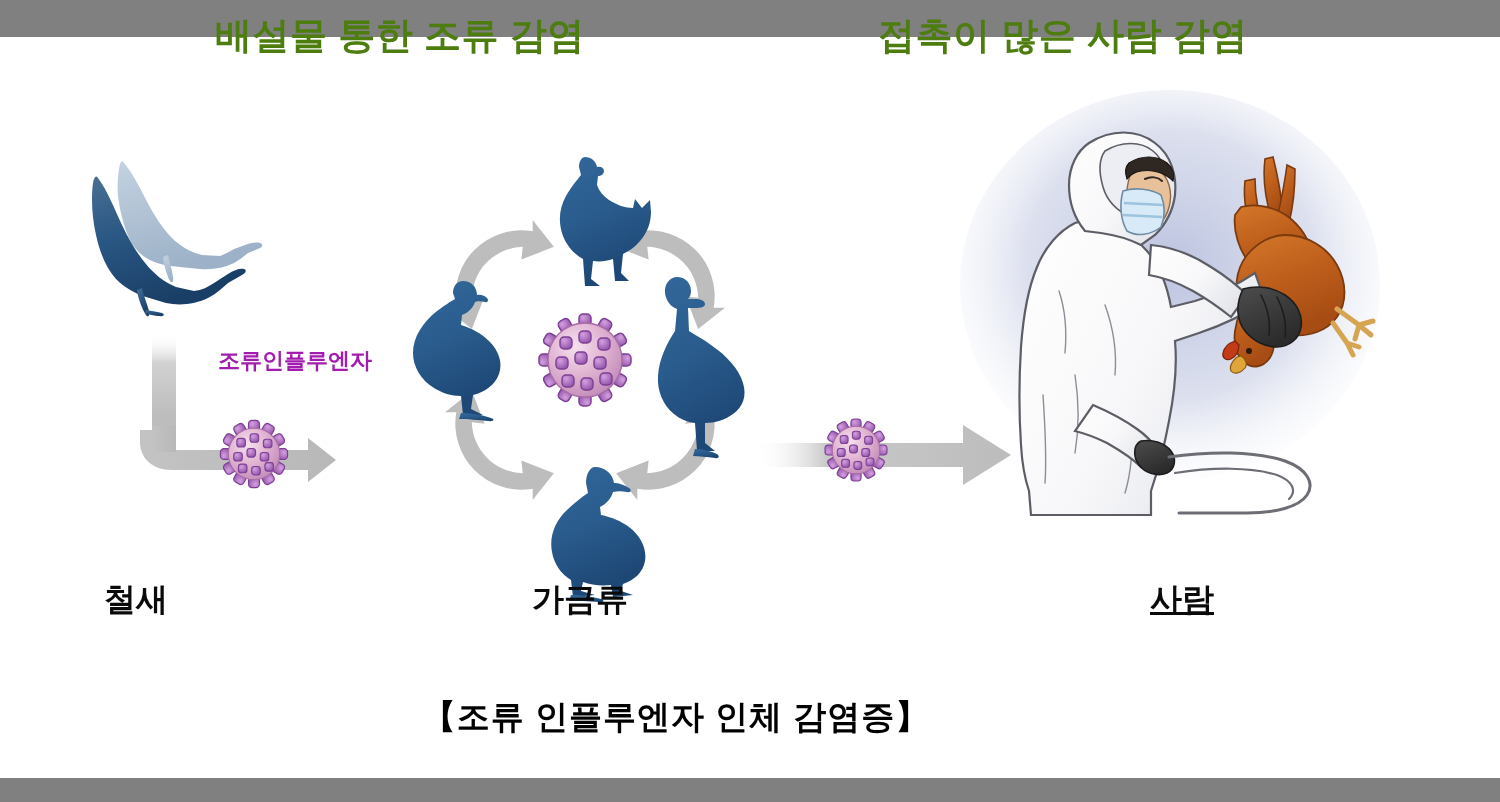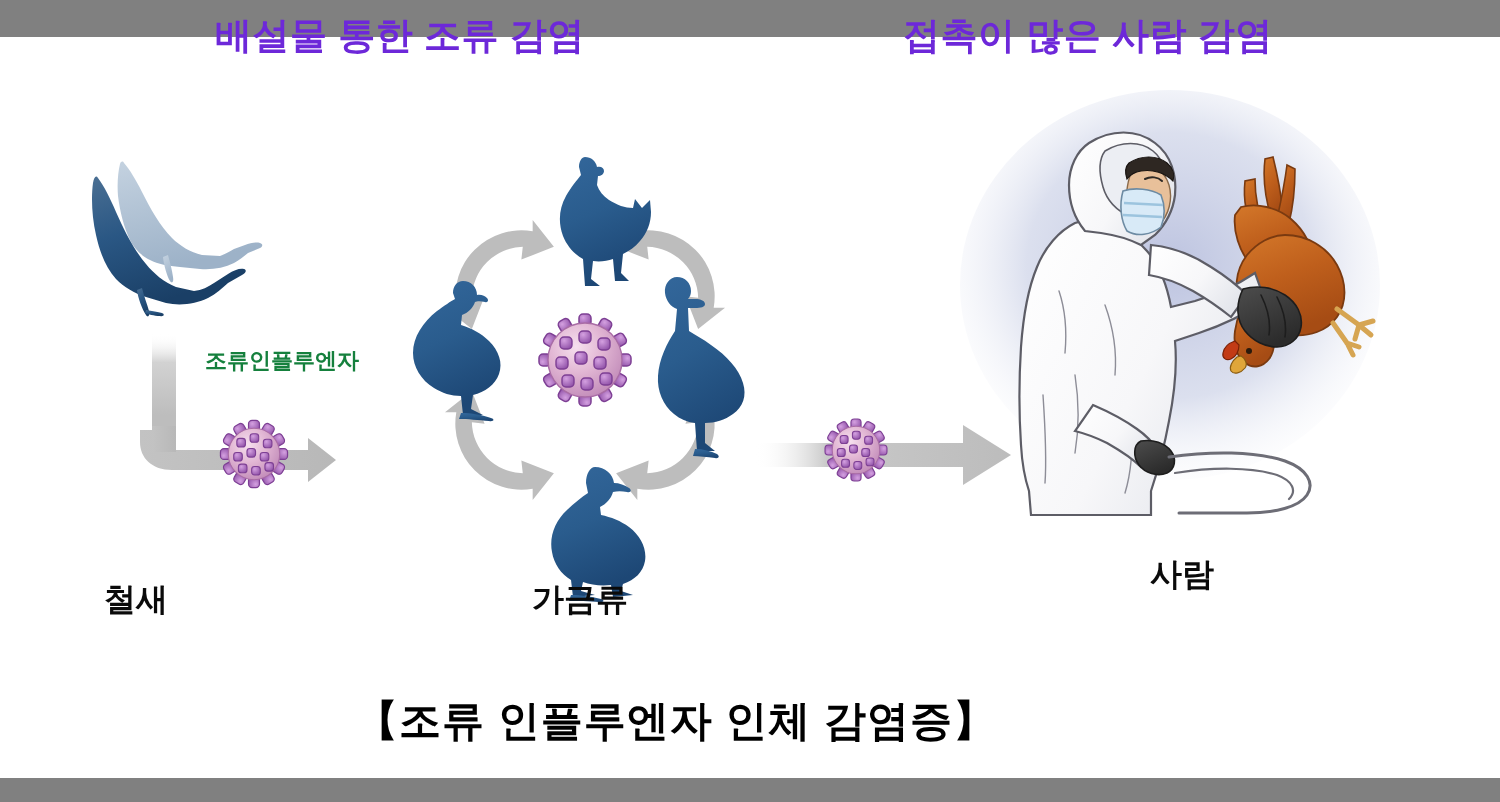--- a/index.html
+++ b/index.html
@@ -27,62 +27,62 @@
     background: #808080;
   }
   #bar-top    { top: 0;   height: 37px; }
   #bar-bottom { top: 778px; height: 24px; }
 
   
   .heading {
     position: absolute;
     font-size: 37px;
     font-weight: bold;
-    color: #6d28d9;
+    color: #4d7c0f;
     letter-spacing: 0.5px;
     white-space: nowrap;
     line-height: 1;
   }
   #heading-left  { left: 215px; top: 17px; }
-  #heading-right { left: 878px; top: 17px; margin-left: 25px; }
+  #heading-right { left: 878px; top: 17px; }
 
   
   .node-label {
     position: absolute;
     font-size: 32px;
     font-weight: bold;
     color: #0a0a0a;
     white-space: nowrap;
     line-height: 1;
   }
   #label-wild    { left: 104px;  top: 583px; }
   #label-poultry { left: 532px;  top: 583px; }
-  #label-human   { left: 1150px; top: 558px; }
+  #label-human   { left: 1150px; top: 583px; text-decoration: underline; }
 
   
   #virus-caption {
     position: absolute;
     left: 205px;
     top: 347px;
     width: 180px;
-    text-align: left;
+    text-align: center;
     font-size: 22px;
     font-weight: bold;
-    color: #15803d;
+    color: #a21caf;
     line-height: 1.25;
   }
 
   
   #main-title {
     position: absolute;
     left: 0;
     top: 700px;
     width: 1352px;
     text-align: center;
-    font-size: 42px;
+    font-size: 33px;
     font-weight: bold;
     color: #000000;
     letter-spacing: 1px;
     line-height: 1;
   }
 
   
   .art { position: absolute; }
   #art-wildbirds { left: 60px;  top: 150px; width: 260px; height: 200px; }
   #art-cycle     { left: 395px; top: 145px; width: 380px; height: 430px; }

